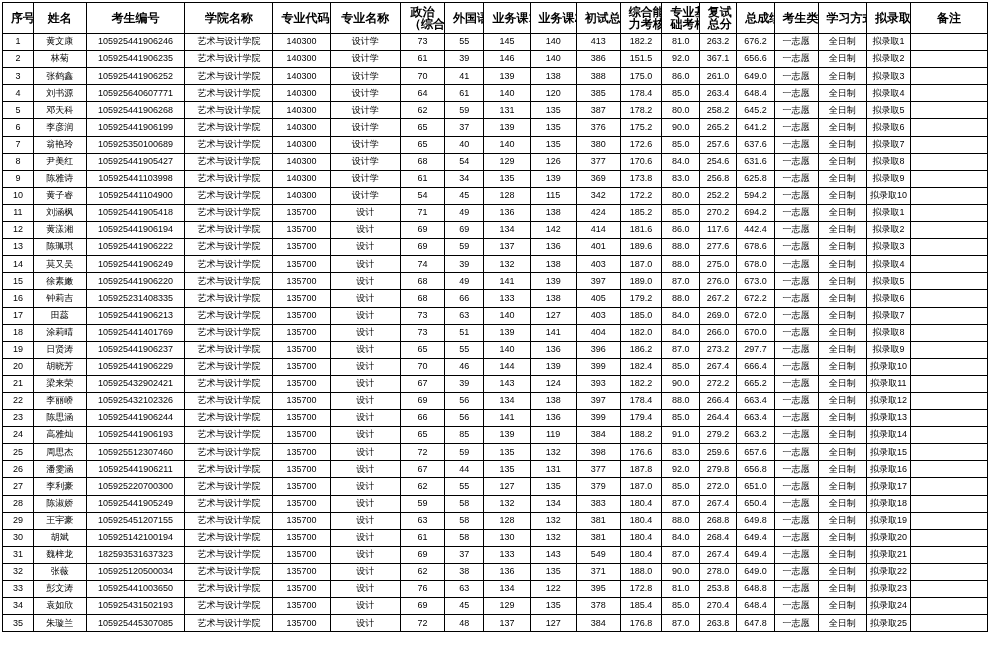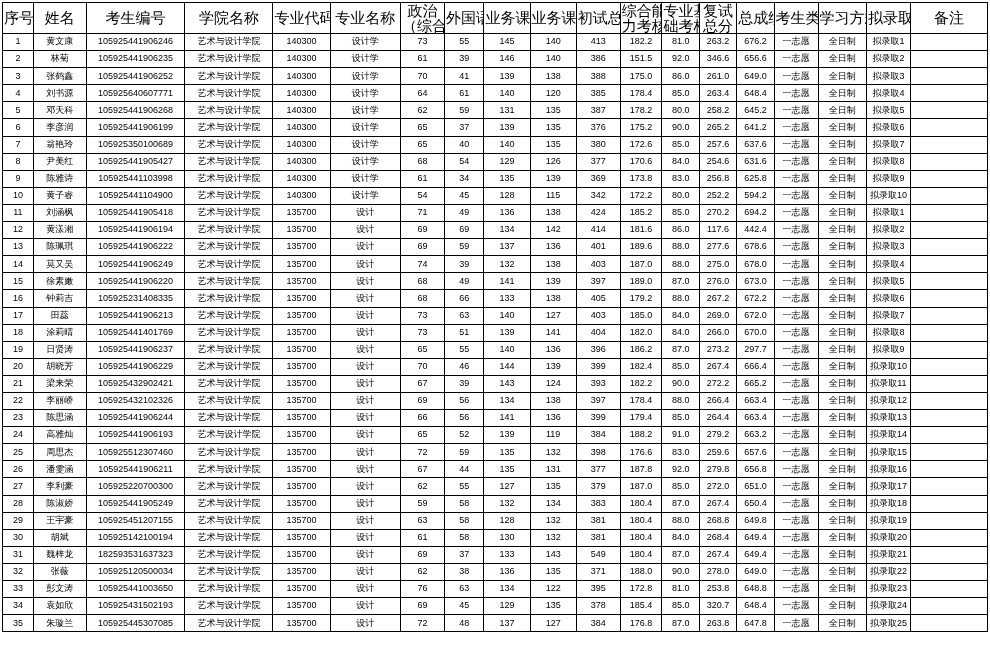--- a/index.html
+++ b/index.html
@@ -1,20 +1,20 @@
 <!DOCTYPE html>
 <html><head>
 <meta charset="utf-8">
 <style>
   html,body{margin:0;padding:0;background:#fff;}
   body{width:990px;height:661px;font-family:"Liberation Sans","DejaVu Sans",sans-serif;color:#000;}
   #sheet{width:990px;height:661px;overflow:hidden;position:relative;}
   table{border-collapse:collapse;table-layout:fixed;width:986px;margin:2px 2px 0 2px;}
   th,td{border:1px solid #000;text-align:center;vertical-align:middle;font-size:9px;line-height:1.05;padding:0;overflow:hidden;white-space:nowrap;}
-  thead th{height:30px;font-weight:normal;font-size:15px;padding:0 1px;}
+  thead th{height:30px;font-weight:bold;font-size:12px;padding:0 8px;}
   tbody td{height:16.1px;}
   .hdr-two{line-height:1.0;margin-left:42px;}
   col.c0{width:28px}
   col.c1{width:48px}
   col.c2{width:90px}
   col.c3{width:80px}
   col.c4{width:52px}
   col.c5{width:64px}
   col.c6{width:40px}
   col.c7{width:36px}
@@ -120,21 +120,21 @@
           <td>艺术与设计学院</td>
           <td>140300</td>
           <td>设计学</td>
           <td>61</td>
           <td>39</td>
           <td>146</td>
           <td>140</td>
           <td>386</td>
           <td>151.5</td>
           <td>92.0</td>
-          <td>346.6</td>
+          <td>367.1</td>
           <td>656.6</td>
           <td>一志愿</td>
           <td>全日制</td>
           <td>拟录取2</td>
           <td></td>
         </tr>
         <tr>
           <td>3</td>
           <td>张鹤鑫</td>
           <td>105925441906252</td>
@@ -576,21 +576,21 @@
           <td></td>
         </tr>
         <tr>
           <td>24</td>
           <td>高雅灿</td>
           <td>105925441906193</td>
           <td>艺术与设计学院</td>
           <td>135700</td>
           <td>设计</td>
           <td>65</td>
-          <td>52</td>
+          <td>85</td>
           <td>139</td>
           <td>119</td>
           <td>384</td>
           <td>188.2</td>
           <td>91.0</td>
           <td>279.2</td>
           <td>663.2</td>
           <td>一志愿</td>
           <td>全日制</td>
           <td>拟录取14</td>
@@ -792,21 +792,21 @@
           <td>艺术与设计学院</td>
           <td>135700</td>
           <td>设计</td>
           <td>69</td>
           <td>45</td>
           <td>129</td>
           <td>135</td>
           <td>378</td>
           <td>185.4</td>
           <td>85.0</td>
-          <td>320.7</td>
+          <td>270.4</td>
           <td>648.4</td>
           <td>一志愿</td>
           <td>全日制</td>
           <td>拟录取24</td>
           <td></td>
         </tr>
         <tr>
           <td>35</td>
           <td>朱璇兰</td>
           <td>105925445307085</td>

